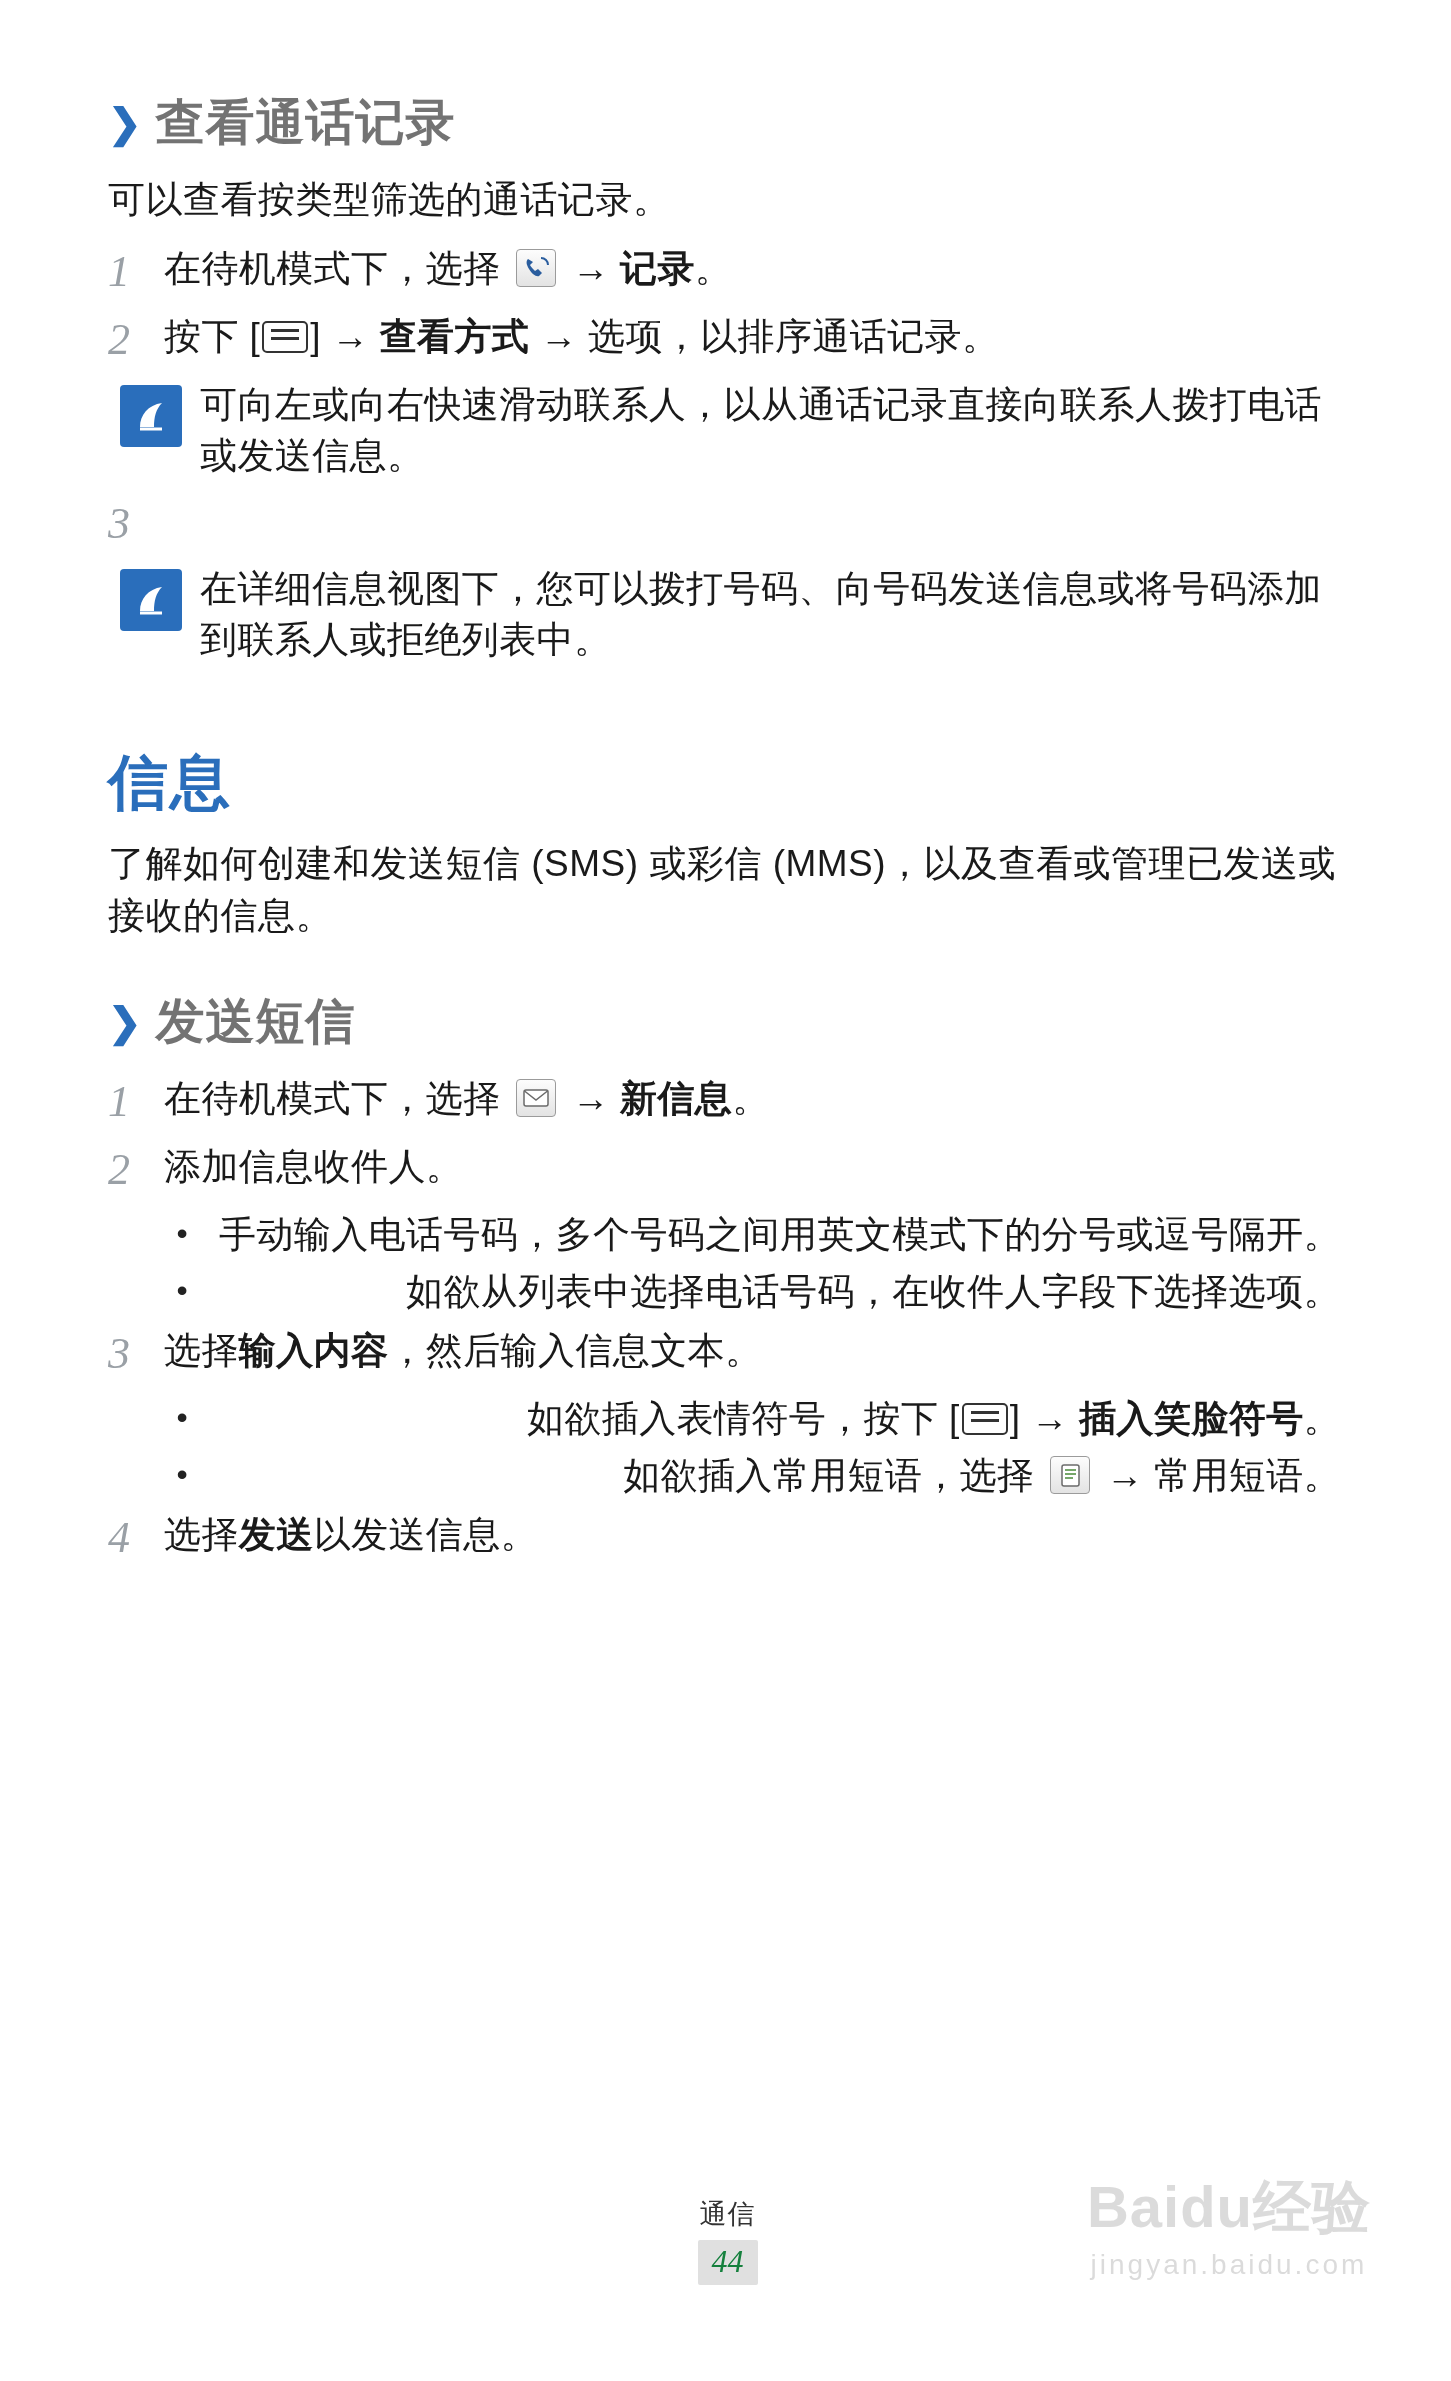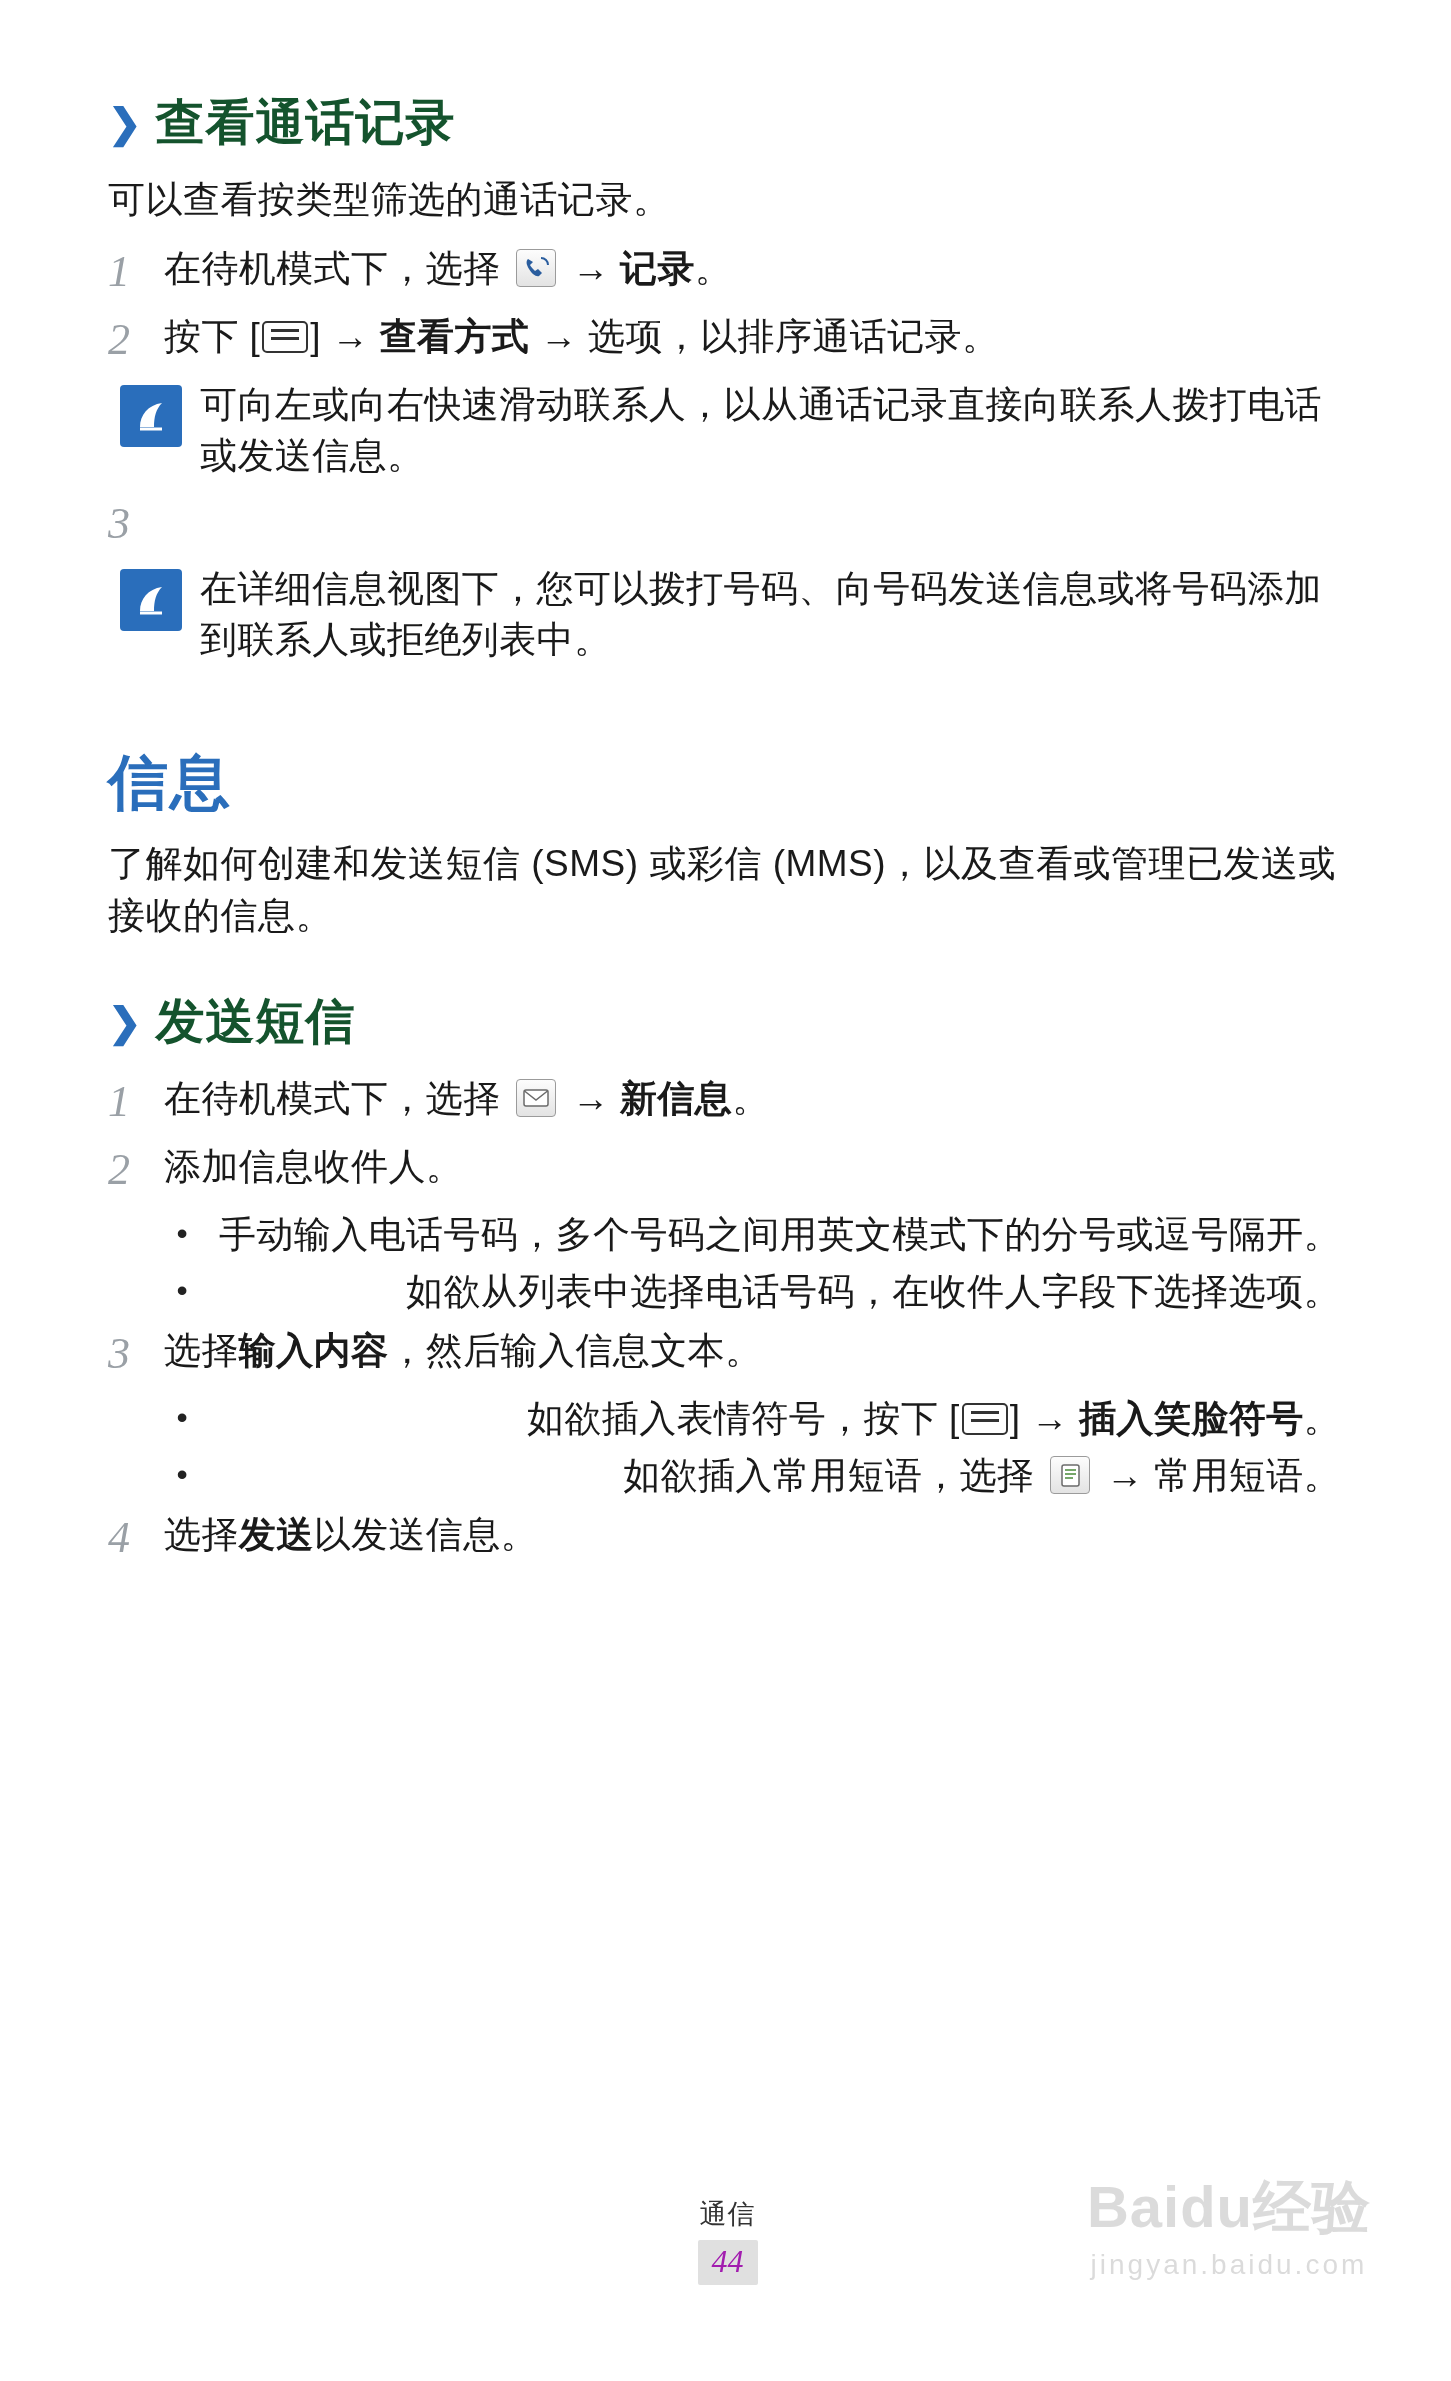--- a/index.html
+++ b/index.html
@@ -34,21 +34,21 @@
     color: #2a6ebb;
     font-size: 40px;
     font-weight: bold;
     line-height: 1;
     transform: translateY(-2px);
   }
   .h2 .txt {
     font-size: 49px;
     font-weight: bold;
     letter-spacing: 1px;
-    color: #14532d;
+    color: #737373;
   }
   .h1 {
     font-size: 60px;
     font-weight: bold;
     color: #2a6ebb;
     letter-spacing: 2px;
     margin: 0 0 14px 0;
   }
 
   
@@ -175,21 +175,21 @@
   }
   .footer .fsec {
     font-size: 27px;
     color: #333;
     letter-spacing: 1px;
     margin-bottom: 8px;
   }
   .footer .fpage {
     display: inline-block;
     background: #e0e0e0;
-    color: #a21caf;
+    color: #15803d;
     font-family: "Liberation Serif", serif;
     font-style: italic;
     font-size: 32px;
     padding: 3px 14px 5px 14px;
     border-radius: 2px;
   }
 
   
   .watermark {
     position: absolute;

